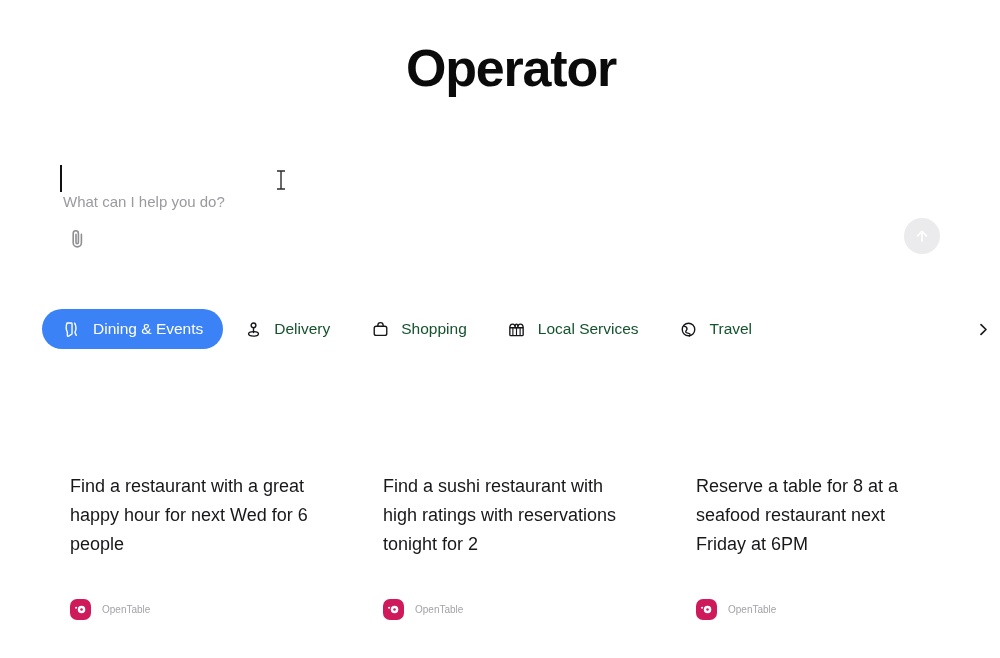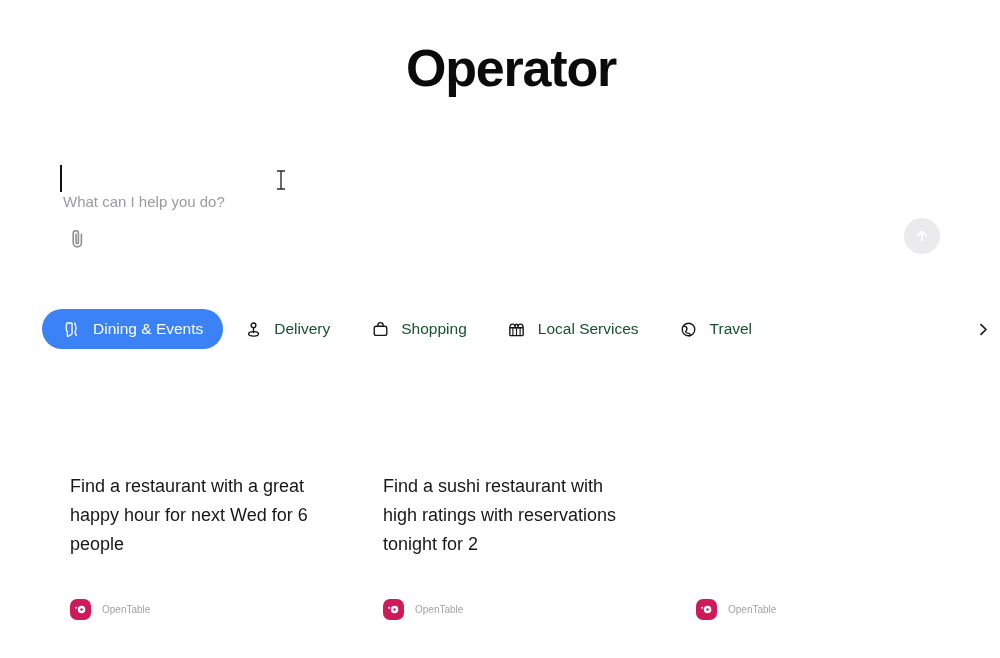--- a/index.html
+++ b/index.html
@@ -353,20 +353,21 @@
           <circle cx="9.1" cy="8" r="4" fill="#ffffff"></circle>
           <circle cx="9.1" cy="8" r="1.35" fill="#CE1A5B"></circle>
           <circle cx="3.3" cy="6.1" r="1.15" fill="#ffffff"></circle>
         </svg>
       </span>
       <span class="provider-name">OpenTable</span>
     </span>
   </button>
 
   <button class="suggestion-card">
+    <span class="suggestion-text">Reserve a table for 8 at a seafood restaurant next Friday at 6PM</span>
     <span class="card-footer">
       <span class="provider-logo" style="background:#CE1A5B;">
         <svg width="15" height="15" viewBox="0 0 16 16">
           <circle cx="9.1" cy="8" r="4" fill="#ffffff"></circle>
           <circle cx="9.1" cy="8" r="1.35" fill="#CE1A5B"></circle>
           <circle cx="3.3" cy="6.1" r="1.15" fill="#ffffff"></circle>
         </svg>
       </span>
       <span class="provider-name">OpenTable</span>
     </span>

